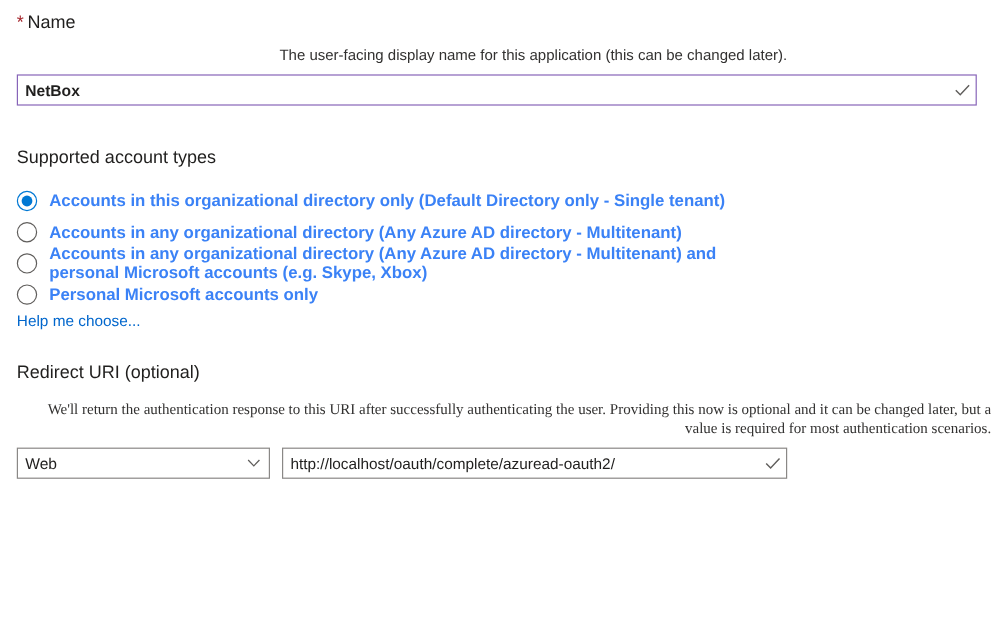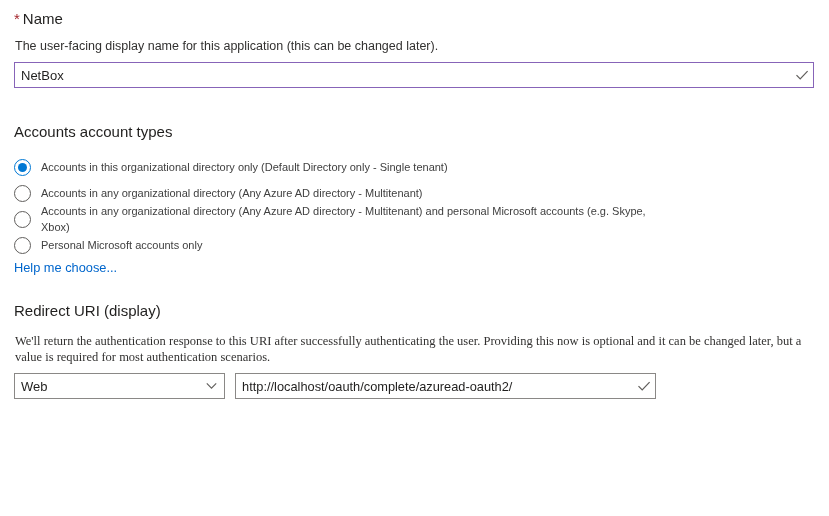--- a/index.html
+++ b/index.html
@@ -31,21 +31,22 @@
     line-height: 18px;
   }
   .req-star {
     color: #a4262c;
     margin-right: 3px;
   }
   .helper-text {
     font-size: 12.5px;
     color: #323130;
     line-height: 16px;
-    margin: 0 0 8px 1px;
+    margin: 0 0 8px 12px;
+    text-align: right;
   }
   .text-input-wrap {
     position: relative;
     width: 800px;
     height: 26px;
     border: 1px solid #8a8886;
     background: #ffffff;
     display: flex;
     align-items: center;
   }
@@ -55,20 +56,21 @@
   .text-input-wrap input {
     border: 0;
     outline: 0;
     flex: 1 1 auto;
     height: 24px;
     padding: 0 6px;
     font-family: "Liberation Sans", sans-serif;
     font-size: 13px;
     color: #201f1e;
     background: transparent;
+    font-weight: bold;
   }
   .check-icon {
     width: 22px;
     height: 24px;
     display: flex;
     align-items: center;
     justify-content: center;
     flex: 0 0 auto;
   }
   .check-icon svg { display: block; }
@@ -111,23 +113,24 @@
     content: "";
     position: absolute;
     left: 3px;
     top: 3px;
     width: 9px;
     height: 9px;
     border-radius: 50%;
     background: #0078d4;
   }
   .radio-label {
-    font-size: 11px;
-    color: #404040;
+    font-size: 14px;
+    color: #3b82f6;
     line-height: 16px;
+    font-weight: bold;
   }
 
   .link {
     color: #0066cc;
     font-size: 12.8px;
     text-decoration: none;
     cursor: pointer;
     display: inline-block;
     margin-top: 2px;
   }
@@ -199,21 +202,21 @@
     <span class="check-icon">
       <svg width="14" height="14" viewBox="0 0 14 14" aria-hidden="true">
         <path d="M1.5 7.2 L5.2 11 L12.6 3.1" fill="none" stroke="#605e5c" stroke-width="1.2"></path>
       </svg>
     </span>
   </div>
 
   <div class="spacer-lg"></div>
 
   
-  <div class="section-title">Accounts account types</div>
+  <div class="section-title">Supported account types</div>
 
   <div class="radio-list">
     <div class="radio-row">
       <span class="radio checked"></span>
       <span class="radio-label">Accounts in this organizational directory only (Default Directory only - Single tenant)</span>
     </div>
     <div class="radio-row">
       <span class="radio"></span>
       <span class="radio-label">Accounts in any organizational directory (Any Azure AD directory - Multitenant)</span>
     </div>
@@ -225,21 +228,21 @@
       <span class="radio"></span>
       <span class="radio-label">Personal Microsoft accounts only</span>
     </div>
   </div>
 
   <a class="link">Help me choose...</a>
 
   <div class="spacer-md"></div>
 
   
-  <div class="section-title">Redirect URI (display)</div>
+  <div class="section-title">Redirect URI (optional)</div>
   <div class="helper-text" style="width:800px;font-family:Liberation Serif, serif;">We'll return the authentication response to this URI after successfully authenticating the user. Providing this now is optional and it can be changed later, but a value is required for most authentication scenarios.</div>
 
   <div class="redirect-row">
     <div class="select-wrap">
       <span class="select-value">Web</span>
       <span class="chev">
         <svg width="11" height="8" viewBox="0 0 11 8" aria-hidden="true">
           <path d="M0.8 1.4 L5.5 6.2 L10.2 1.4" fill="none" stroke="#605e5c" stroke-width="1.1"></path>
         </svg>
       </span>

